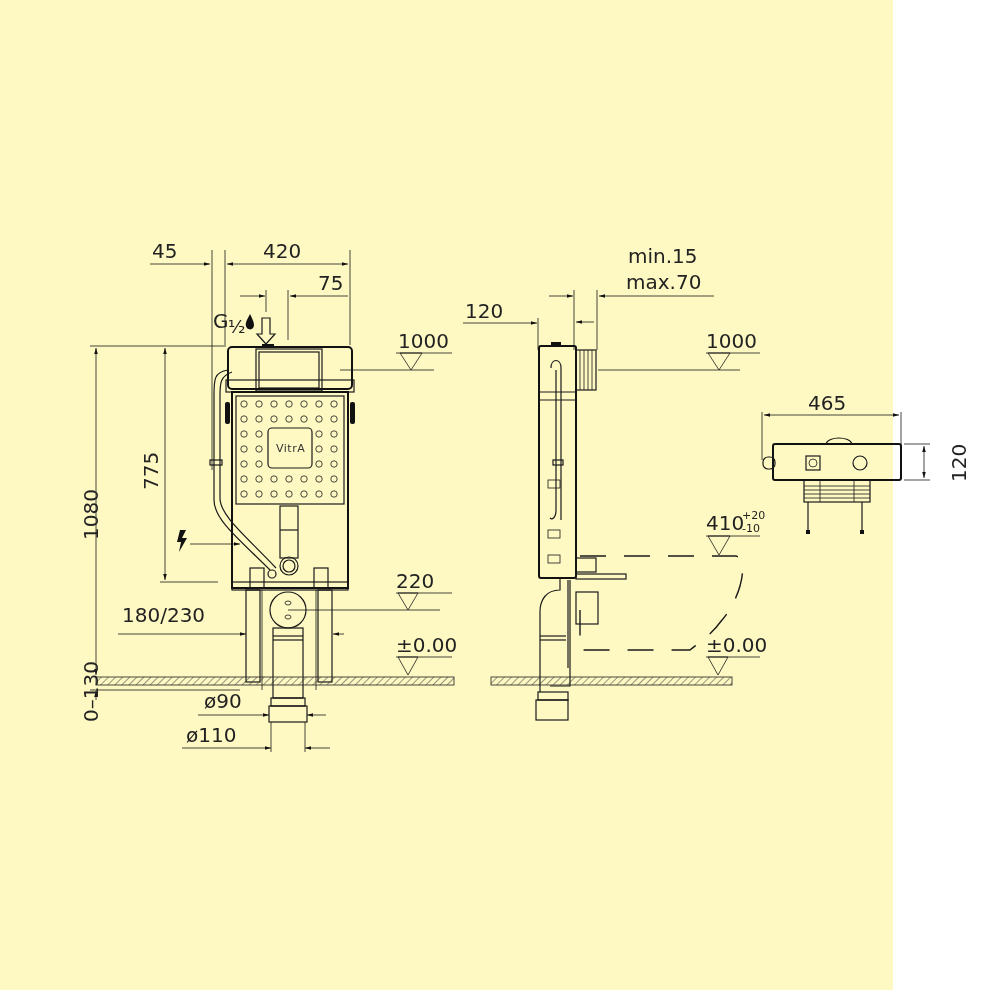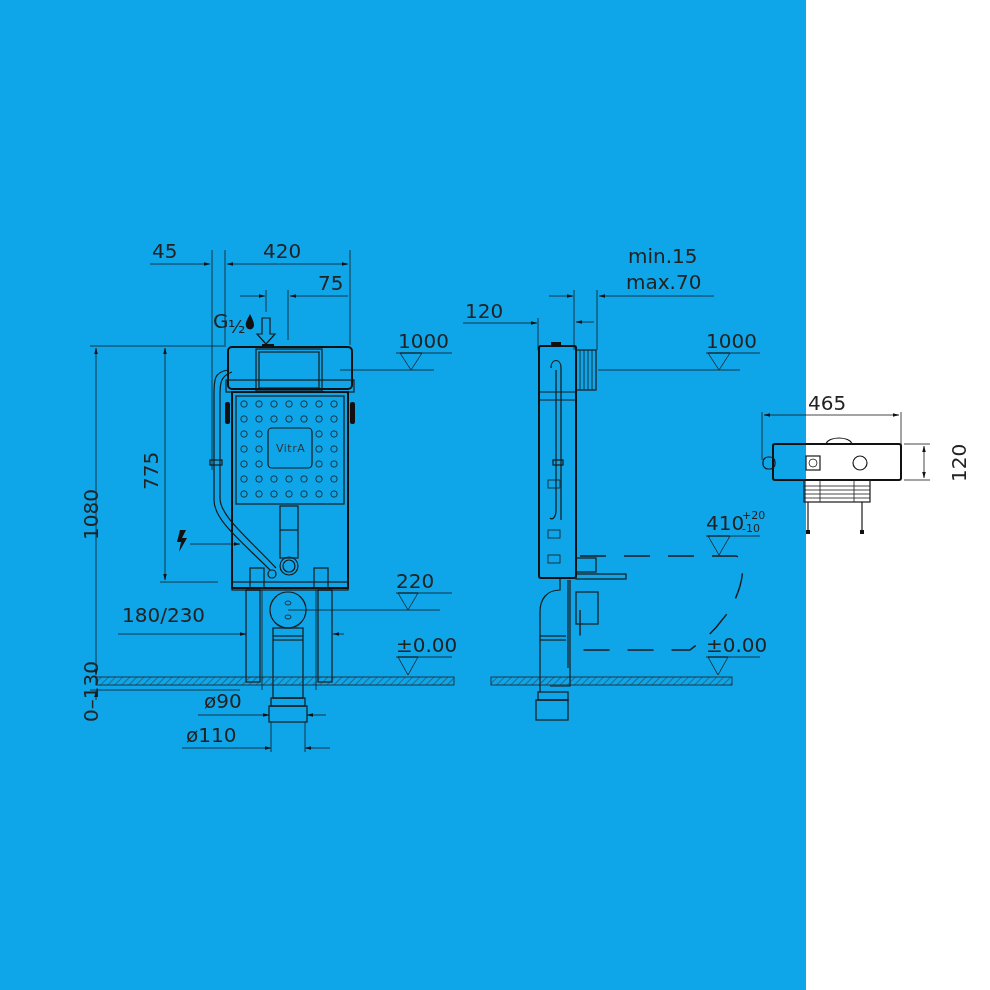--- a/index.html
+++ b/index.html
@@ -1,17 +1,17 @@
 <!DOCTYPE html>
 <html><head>
 <meta charset="utf-8">
 <style>
   html, body { margin: 0; padding: 0; background: #ffffff; }
   body { width: 990px; height: 990px; overflow: hidden; }
-  .canvas { position: relative; width: 806px; height: 990px; background: #0ea5e9; }
+  .canvas { position: relative; width: 893px; height: 990px; background: #fef9c3; }
   svg { position: absolute; left: 0; top: 0; }
   .ln { stroke: #1a1a1a; stroke-width: 1.2; fill: none; }
   .thin { stroke: #1a1a1a; stroke-width: 0.8; fill: none; }
   .thick { stroke: #111; stroke-width: 2; fill: none; }
   .dash { stroke: #1a1a1a; stroke-width: 1.4; fill: none; stroke-dasharray: 26 18; }
   .filled { fill: #111; stroke: none; }
   .dim-text { font-family: "DejaVu Sans", sans-serif; font-size: 20px; fill: #222; }
   .dim-small { font-family: "DejaVu Sans", sans-serif; font-size: 11px; fill: #222; }
   .brand { font-family: "DejaVu Sans", sans-serif; font-size: 11px; fill: #333; letter-spacing: 0.5px; }
 </style>

